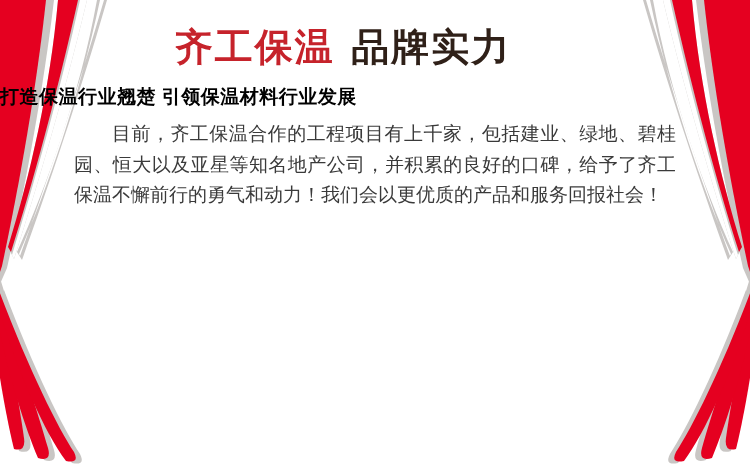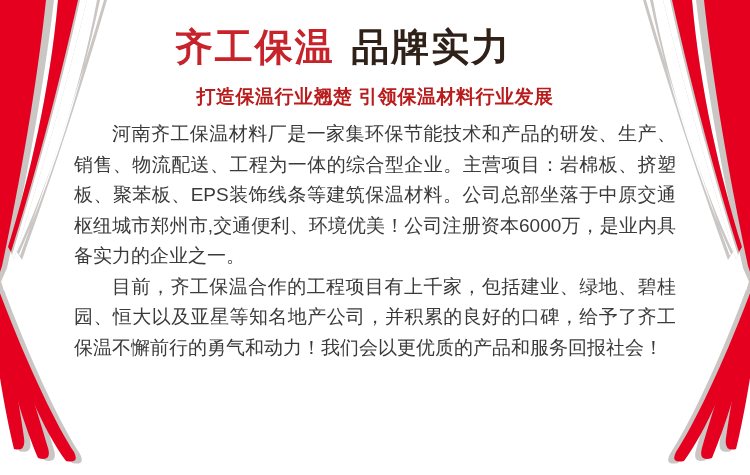--- a/index.html
+++ b/index.html
@@ -43,22 +43,22 @@
     font-size: 38px;
     font-weight: bold;
     letter-spacing: 2px;
     margin-left: 12px;
   }
   .subtitle {
     position: absolute;
     left: 0;
     top: 84px;
     width: 750px;
-    text-align: center;
-    color: #b91c1c;
+    text-align: left;
+    color: #000000;
     font-size: 19px;
     font-weight: bold;
     letter-spacing: 0.5px;
   }
   .body-text {
     position: absolute;
     left: 74px;
     top: 119px;
     width: 602px;
     color: #3a3a3a;
@@ -104,17 +104,16 @@
   </svg>
 
   <div class="header">
     <span class="title-brand">齐工保温</span>
     <span class="title-tagline">品牌实力</span>
   </div>
 
   <div class="subtitle">打造保温行业翘楚 引领保温材料行业发展</div>
 
   <div class="body-text">
-    <p>河南齐工保温材料厂是一家集环保节能技术和产品的研发、生产、销售、物流配送、工程为一体的综合型企业。主营项目：岩棉板、挤塑板、聚苯板、EPS装饰线条等建筑保温材料。公司总部坐落于中原交通枢纽城市郑州市,交通便利、环境优美！公司注册资本6000万，是业内具备实力的企业之一。</p>
     <p>目前，齐工保温合作的工程项目有上千家，包括建业、绿地、碧桂园、恒大以及亚星等知名地产公司，并积累的良好的口碑，给予了齐工保温不懈前行的勇气和动力！我们会以更优质的产品和服务回报社会！</p>
   </div>
 
 </div>
 
 </body></html>

